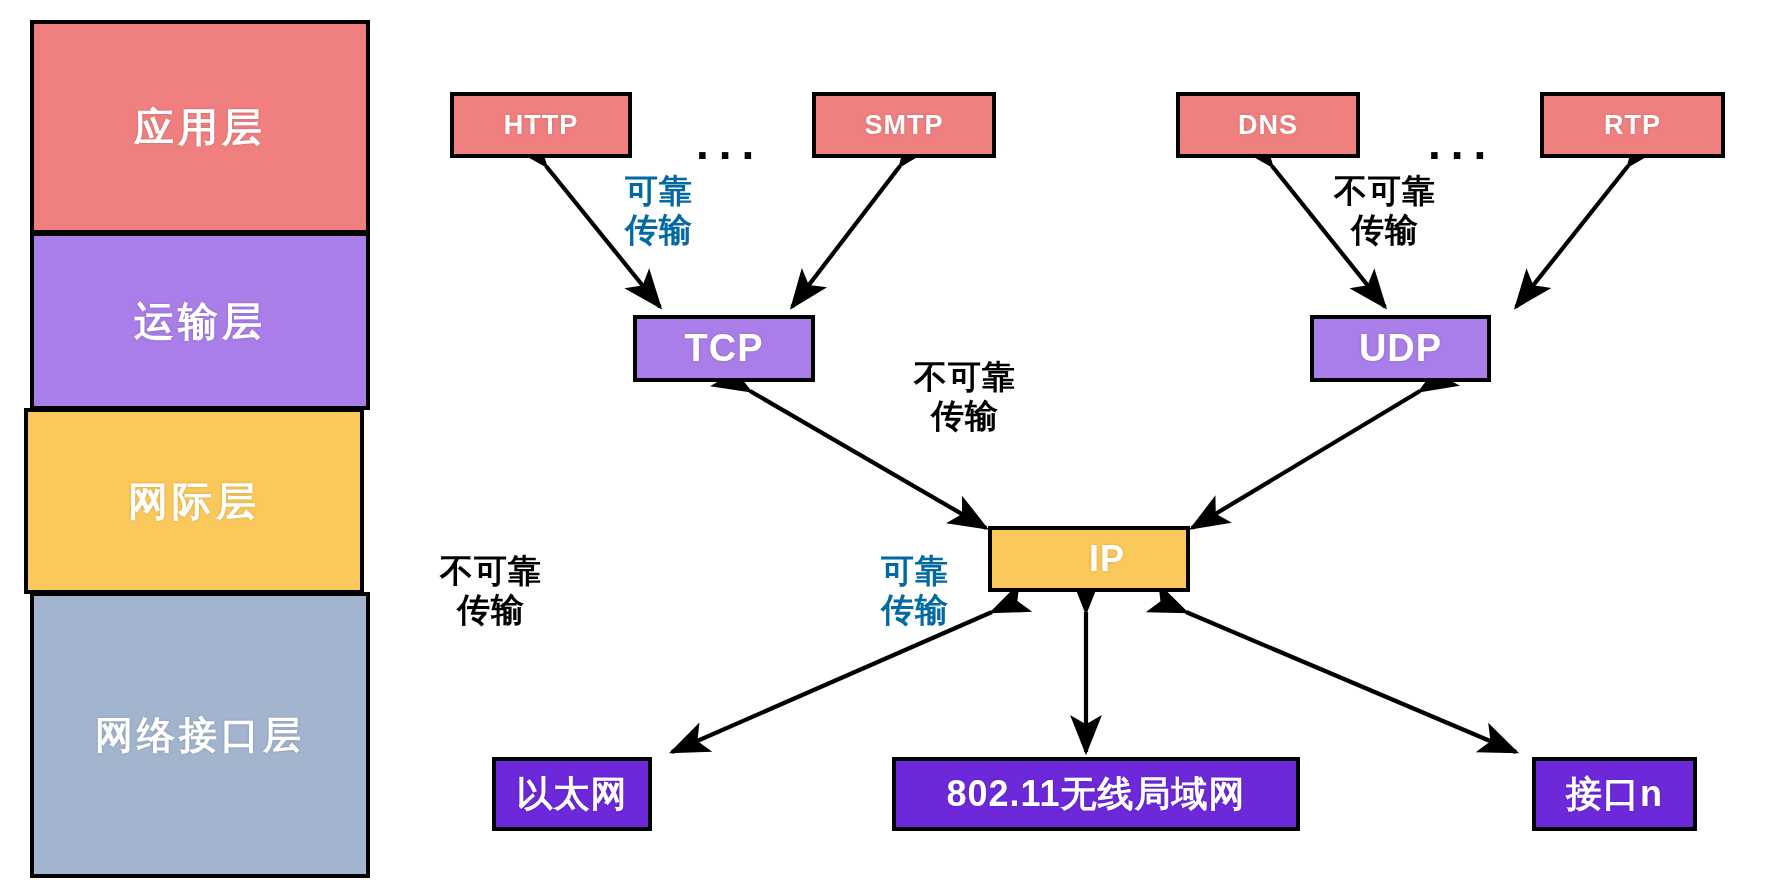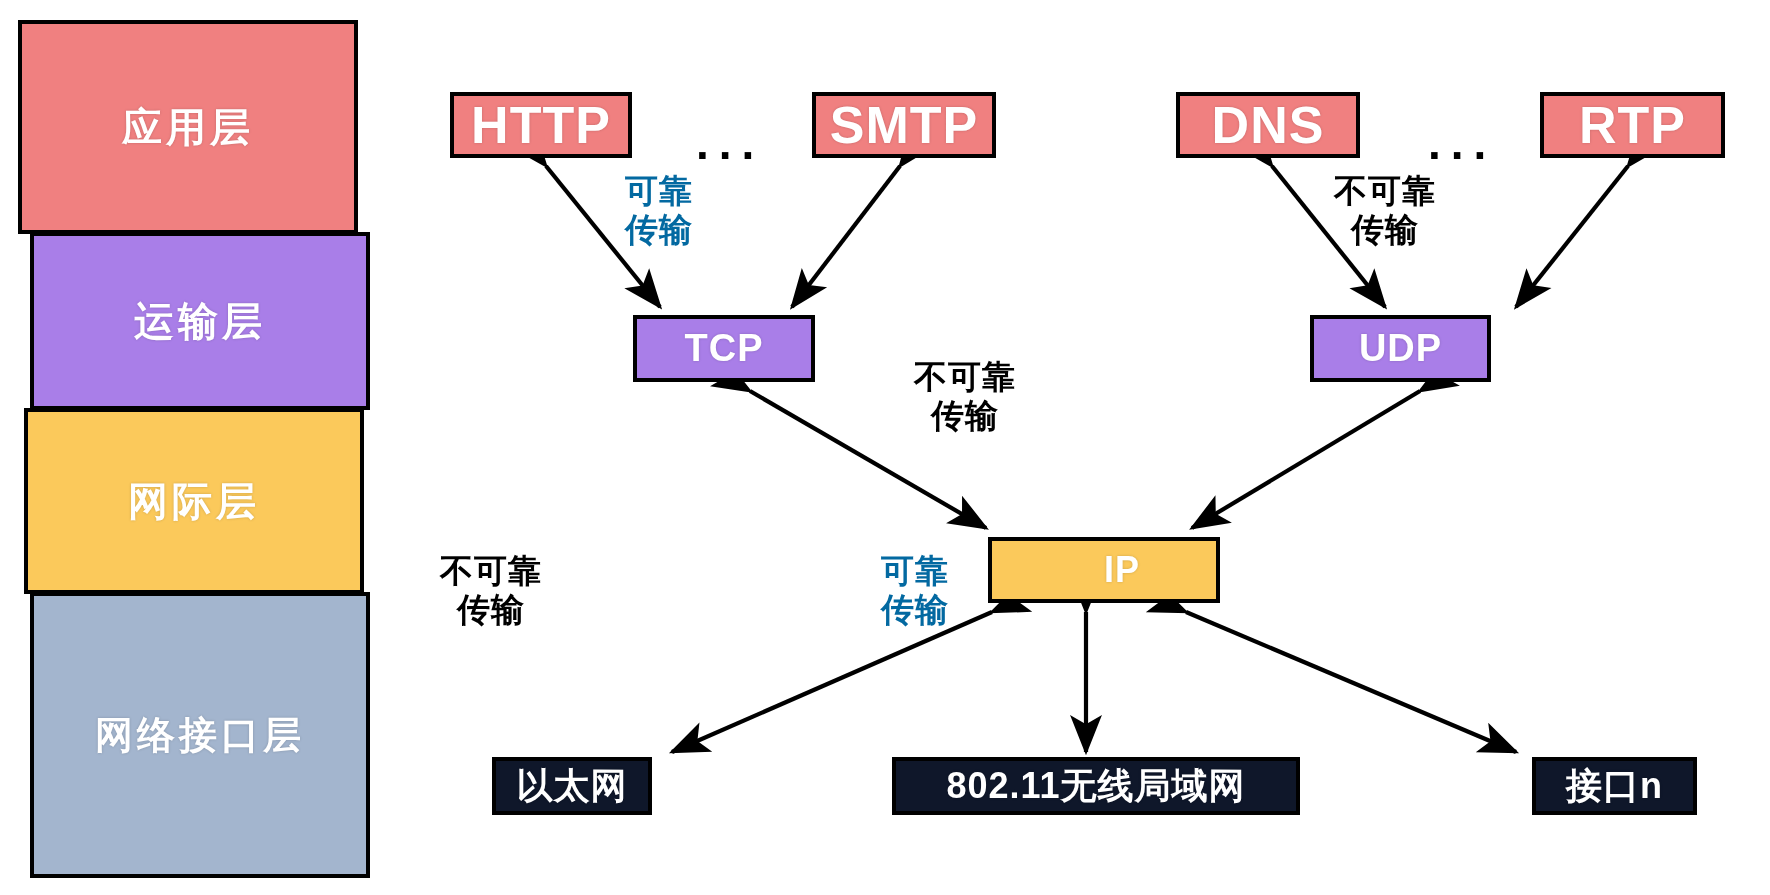--- a/index.html
+++ b/index.html
@@ -13,47 +13,47 @@
     position:absolute;
     box-sizing:border-box;
     border:4px solid #000000;
     display:flex;align-items:center;justify-content:center;
     color:#ffffff;
     font-weight:bold;
     font-size:40px;
     letter-spacing:4px;
     text-shadow:0 0 3px rgba(0,0,0,.18);
   }
-  .layer.l0{left:18px;top:20px;width:340px;height:214px;background:#f08080;}
+  .layer.l0{left:30px;top:20px;width:340px;height:214px;background:#f08080;}
   .layer.l1{left:30px;top:232px;width:340px;height:178px;background:#a97ee8;}
   .layer.l2{left:24px;top:408px;width:340px;height:186px;background:#fbc95b;}
   .layer.l3{left:30px;top:592px;width:340px;height:286px;background:#a3b5ce;}
   .layer.l3 .txt{font-size:38px;}
 
   
   .node{
     position:absolute;
     box-sizing:border-box;
     border:4px solid #000000;
     display:flex;align-items:center;justify-content:center;
     color:#ffffff;font-weight:bold;
     text-shadow:0 0 3px rgba(0,0,0,.18);
   }
-  .node.app{background:#f08080;font-size:52px;height:66px;letter-spacing:1px;}
+  .node.app{background:#f08080;font-size:27px;height:66px;letter-spacing:1px;}
   .node.trans{background:#a97ee8;font-size:38px;height:67px;letter-spacing:1px;}
   .node.net{background:#fbc95b;font-size:36px;height:66px;letter-spacing:1px;}
-  .node.link{background:#0f172a;font-size:36px;height:58px;letter-spacing:1px;}
+  .node.link{background:#6d28d9;font-size:36px;height:74px;letter-spacing:1px;}
 
   #n-http {left:450px; top:92px;  width:182px;}
   #n-smtp {left:812px; top:92px;  width:184px;}
   #n-dns  {left:1176px;top:92px;  width:184px;}
   #n-rtp  {left:1540px;top:92px;  width:185px;}
   #n-tcp  {left:633px; top:315px; width:182px;}
   #n-udp  {left:1310px;top:315px; width:181px;}
-  #n-ip   {left:988px; top:537px; width:232px;padding-left:36px;}
+  #n-ip   {left:988px; top:526px; width:202px;padding-left:36px;}
   #n-eth  {left:492px; top:757px; width:160px;}
   #n-wlan {left:892px; top:757px; width:408px;}
   #n-ifn  {left:1532px;top:757px; width:165px;}
 
   
   .dots{
     position:absolute;color:#000000;font-weight:bold;font-size:46px;
     letter-spacing:10px;line-height:1;
   }
   #dots-left {left:696px; top:120px;}

